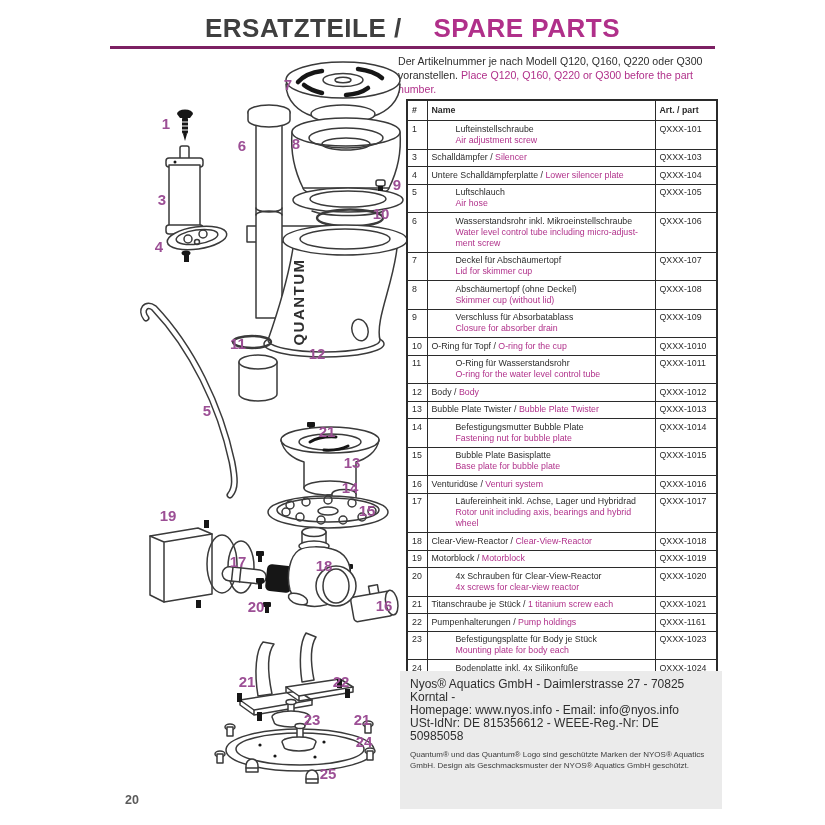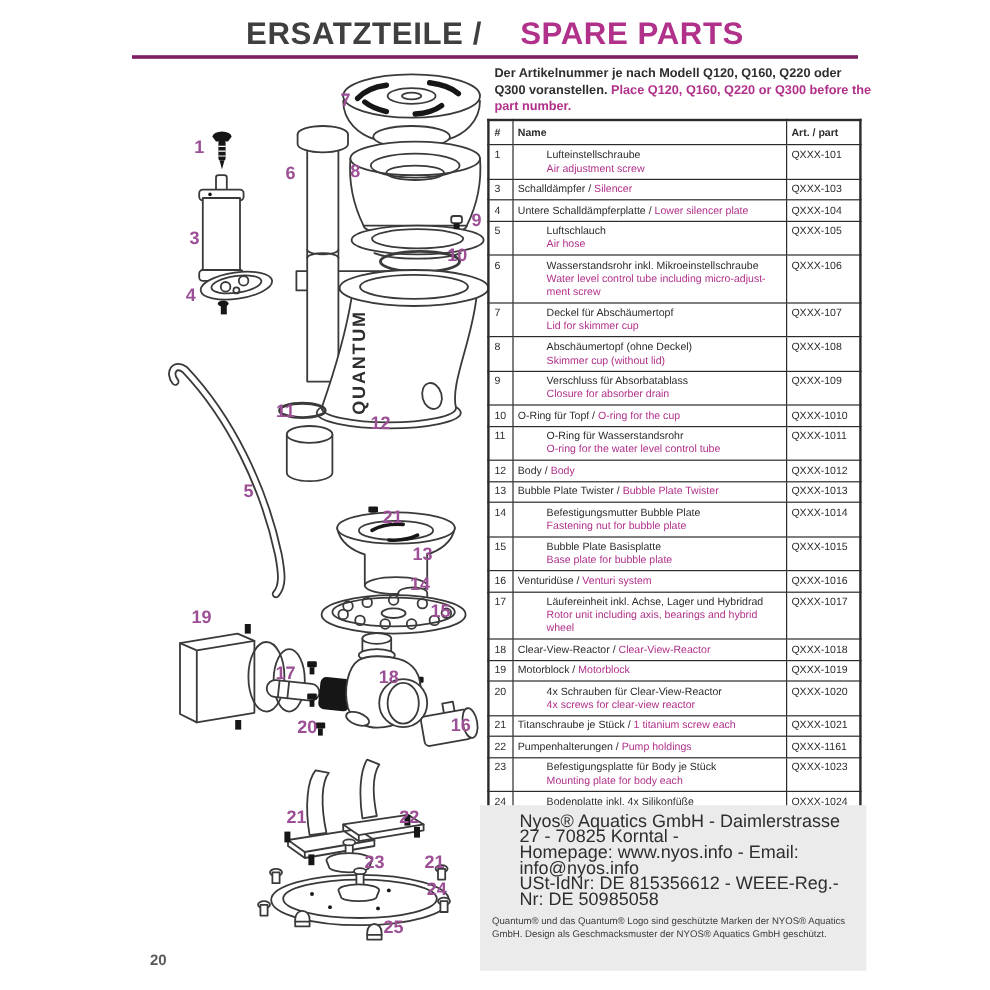--- a/index.html
+++ b/index.html
@@ -13,22 +13,22 @@
   html,body{margin:0;padding:0;background:#fff;}
   .page{position:relative;width:825px;height:825px;background:#fff;overflow:hidden;
         font-family:"Liberation Sans",sans-serif;color:var(--ink);}
   
   .title{position:absolute;top:13px;left:0;width:825px;text-align:center;
          font-size:26px;font-weight:600;letter-spacing:.5px;white-space:nowrap;}
   .title .t-de{color:var(--title-gray);text-align:right;}
   .title .t-en{color:var(--accent-magenta);margin-left:24px;}
   .rule{position:absolute;left:110px;top:46px;width:605px;height:3px;background:var(--rule-magenta);}
   
-  .intro{position:absolute;left:412px;top:55px;width:316px;font-size:10.6px;line-height:1.32;
-         font-weight:700;color:#2e2e2e;}
+  .intro{position:absolute;left:398px;top:55px;width:316px;font-size:10.6px;line-height:1.32;
+         font-weight:400;color:#2e2e2e;}
   .intro .en{color:var(--accent-magenta);}
   
   .parts-table{position:absolute;left:406px;top:99px;width:312px;border-collapse:collapse;
                font-size:8.8px;line-height:11px;table-layout:fixed;}
   .parts-table,.parts-table th,.parts-table td{border:1.2px solid #2b2b2b;}
   .parts-table{border-width:2px;}
   .parts-table th{font-weight:700;text-align:left;padding:4px 4px;}
   .parts-table td{vertical-align:top;text-align:left;padding:2.5px 4px 3px 4px;}
   .col-num{width:20px;}
   .col-part{width:62px;}
@@ -44,21 +44,21 @@
   .oring{fill:none;stroke:#3a3a3a;stroke-width:2.4;}
   .hose-o{fill:none;stroke:#3a3a3a;stroke-width:7;stroke-linecap:round;}
   .hose-i{fill:none;stroke:#fff;stroke-width:4;stroke-linecap:round;}
   .qtext{font-family:"Liberation Sans",sans-serif;font-size:15px;font-weight:bold;
          fill:#2f2f2f;letter-spacing:1.5px;}
   .callout{position:absolute;transform:translate(-50%,-50%);font-size:15px;font-weight:bold;
            color:var(--callout-purple);white-space:nowrap;}
   
   .footer{position:absolute;left:400px;top:671px;width:322px;height:138px;background:#ebebeb;
           box-sizing:border-box;padding:7px 10px;}
-  .footer .company{font-size:15px;line-height:13px;color:#2e2e2e;margin-left:23px;}
+  .footer .company{font-size:12px;line-height:13px;color:#2e2e2e;}
   .footer .tm{font-size:8px;line-height:10.5px;margin-top:7px;color:#3c3c3c;}
   .footer .tm-en{color:var(--footer-magenta);}
   .page-number{position:absolute;left:125px;top:793px;font-size:12.5px;font-weight:600;color:#5a5a5a;}
 </style>
 </head>
 <body>
 
 <div class="page">
 
   <div class="title">

